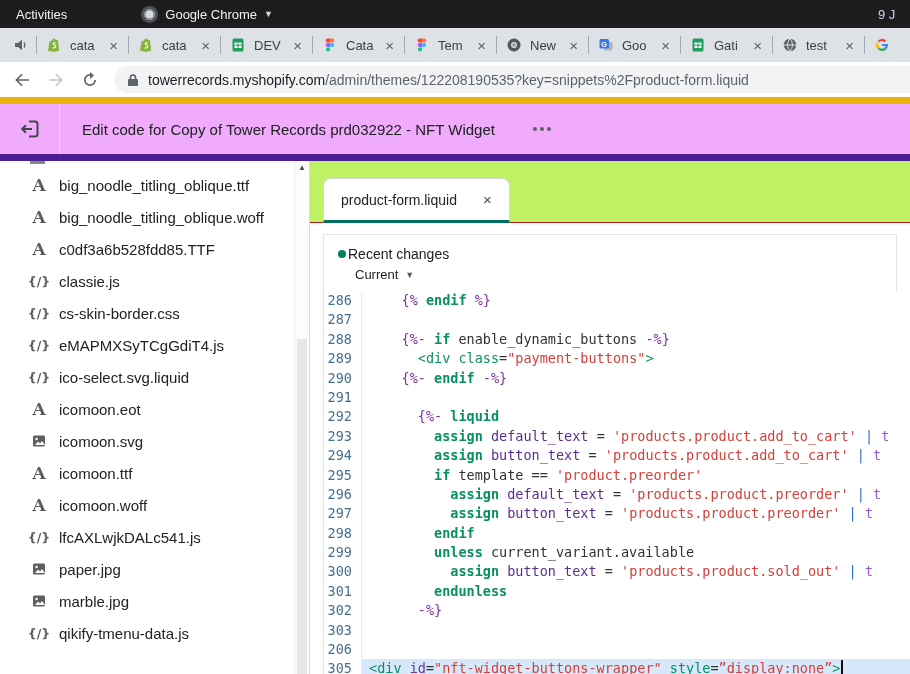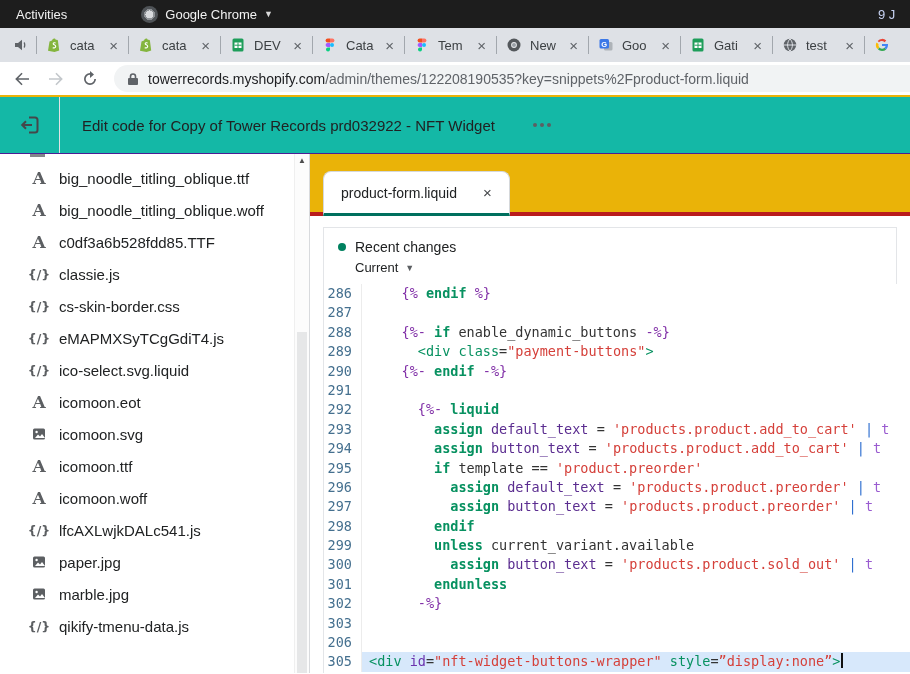--- a/index.html
+++ b/index.html
@@ -22,31 +22,31 @@
   .tab { display:flex; align-items:center; height:34px; padding:0 8px 0 10px; width:92px; flex:none;
     position:relative; }
   .tab .sep { position:absolute; left:0; top:8px; height:18px; width:1px; background:#a2a7ad; }
   .tab .fav { width:16px; height:16px; flex:none; margin-right:8px; }
   .tab .tlabel { font-size:13px; color:#3c4043; white-space:nowrap; overflow:hidden; width:36px; }
   .tab .tclose { font-size:15px; color:#5f6368; margin-left:auto; line-height:1; padding:0 2px; }
   .tab.partial { width:48px; overflow:hidden; }
   .fav-shopify svg,.fav svg { width:16px; height:16px; display:block; }
 
   
-  .toolbar { height:35px; background:#fff; display:flex; align-items:center; border-bottom:2px solid #eab308; }
+  .toolbar { height:42px; background:#fff; display:flex; align-items:center; border-bottom:7px solid #eab308; }
   .navbtn { width:28px; height:28px; display:flex; align-items:center; justify-content:center; flex:none; }
   .navbtn svg { width:18px; height:18px; }
   .urlpill { height:27px; background:#f1f3f4; border-radius:14px; flex:1; margin-left:10px; margin-right:-16px;
     display:flex; align-items:center; padding-left:13px; font-size:14px; white-space:nowrap; overflow:hidden; }
   .urlpill .lock { width:12px; height:14px; margin-right:9px; flex:none; }
   .url-domain { color:#202124; }
   .url-path { color:#5f6368; }
 
   
-  .admin-header { height:57px; background:#14b8a6; border-bottom:1px solid #4c1d95; display:flex; align-items:center; }
+  .admin-header { height:57px; background:#f0abfc; border-bottom:7px solid #4c1d95; display:flex; align-items:center; }
   .exit-btn { width:60px; height:100%; display:flex; align-items:center; justify-content:center;
     border-right:1px solid #e0e2e4; flex:none; }
   .exit-btn svg { width:22px; height:22px; }
   .admin-title { font-size:15px; color:#202223; margin-left:22px; }
   .more-dots { display:flex; gap:3px; margin-left:34px; padding:6px 4px; }
   .more-dots i { width:4px; height:4px; border-radius:50%; background:#5c5f62; }
 
   
   .content { display:flex; height:519px; }
 
@@ -61,28 +61,28 @@
   .file-icon svg { width:16px; height:16px; }
   .file-name { font-size:15px; color:#202223; white-space:nowrap; }
   .cut-item { position:absolute; top:0; left:30px; width:15px; height:3px; background:#83868a; }
   .side-scroll { position:absolute; right:0; top:0; bottom:0; width:15px; background:#fcfcfc;
     border-left:1px solid #efefef; text-align:center; }
   .side-scroll .up { font-size:8px; color:#4d4d4d; line-height:14px; display:block; }
   .side-thumb { position:absolute; left:2px; right:2px; top:178px; bottom:0; background:#e6e7e8; }
 
   
   .editor { flex:1; position:relative; background:#fff; overflow:hidden; }
-  .edit-tabrow { height:62px; background:#eab308; border-bottom:4px solid #b91c1c; padding:17px 0 12px 13px; }
+  .edit-tabrow { height:62px; background:#bef264; border-bottom:1px solid #b91c1c; padding:17px 0 12px 13px; }
   .edit-tab { display:inline-flex; align-items:center; height:45px; padding:0 17px; background:#fff;
     border:1px solid #d5d8db; border-bottom:3px solid #00705e; border-radius:8px 8px 0 0; gap:26px; }
   .edit-tab .name { font-size:14px; color:#202223; }
   .edit-tab .close { font-size:15px; color:#44474a; line-height:1; }
   .recent-box { position:absolute; left:13px; top:73px; width:574px; height:57px; background:#fff;
     border:1px solid #e3e5e8; border-bottom:none; padding:11px 0 0 14px; }
-  .recent-row { display:flex; align-items:center; gap:9px; }
+  .recent-row { display:flex; align-items:center; gap:2px; }
   .recent-dot { width:8px; height:8px; border-radius:50%; background:#00815f; flex:none; }
   .recent-label { font-size:14px; color:#202223; }
   .version-row { margin-top:5px; padding-left:17px; display:flex; align-items:center; gap:7px; }
   .version-label { font-size:13px; color:#202223; }
   .version-caret { font-size:9px; color:#5c5f62; }
 
   
   .code-area { position:absolute; left:13px; right:0; top:130px; bottom:0; border-left:1px solid #e3e5e8;
     font-family:"DejaVu Sans Mono","Liberation Mono",monospace; font-size:13.5px; background:#fff; }
   .crow { display:flex; height:19.4px; line-height:19.4px; }

